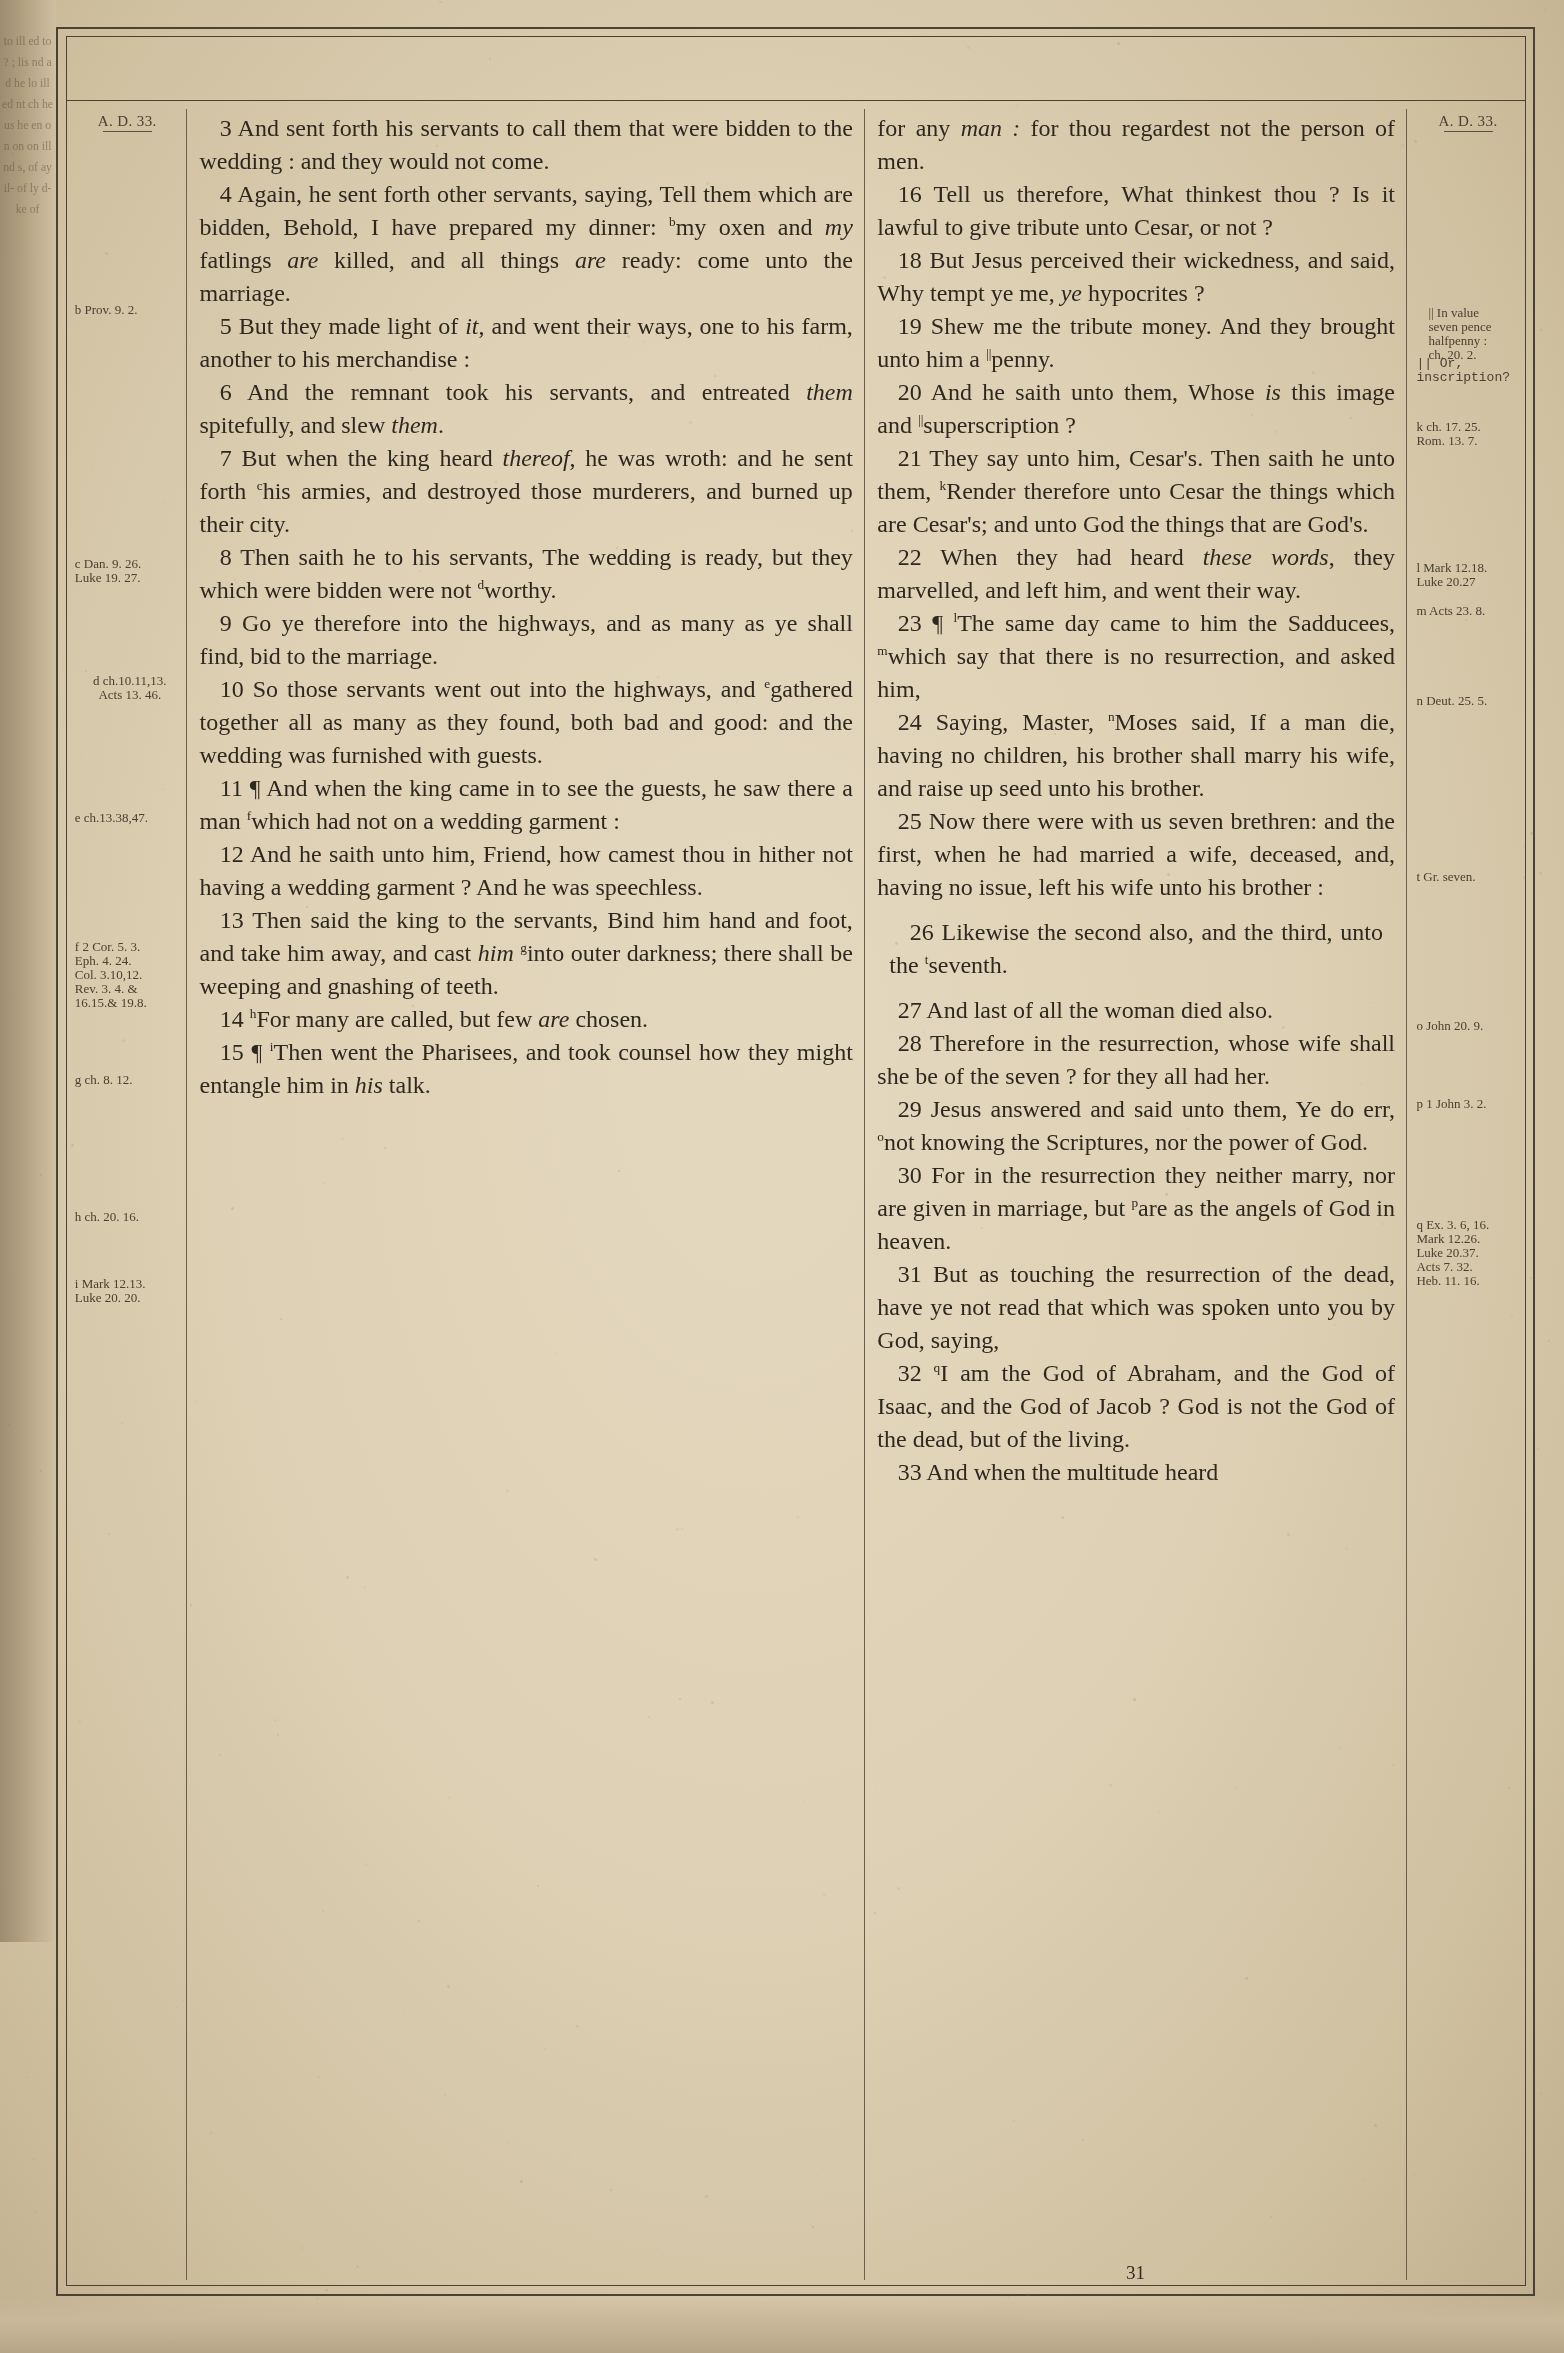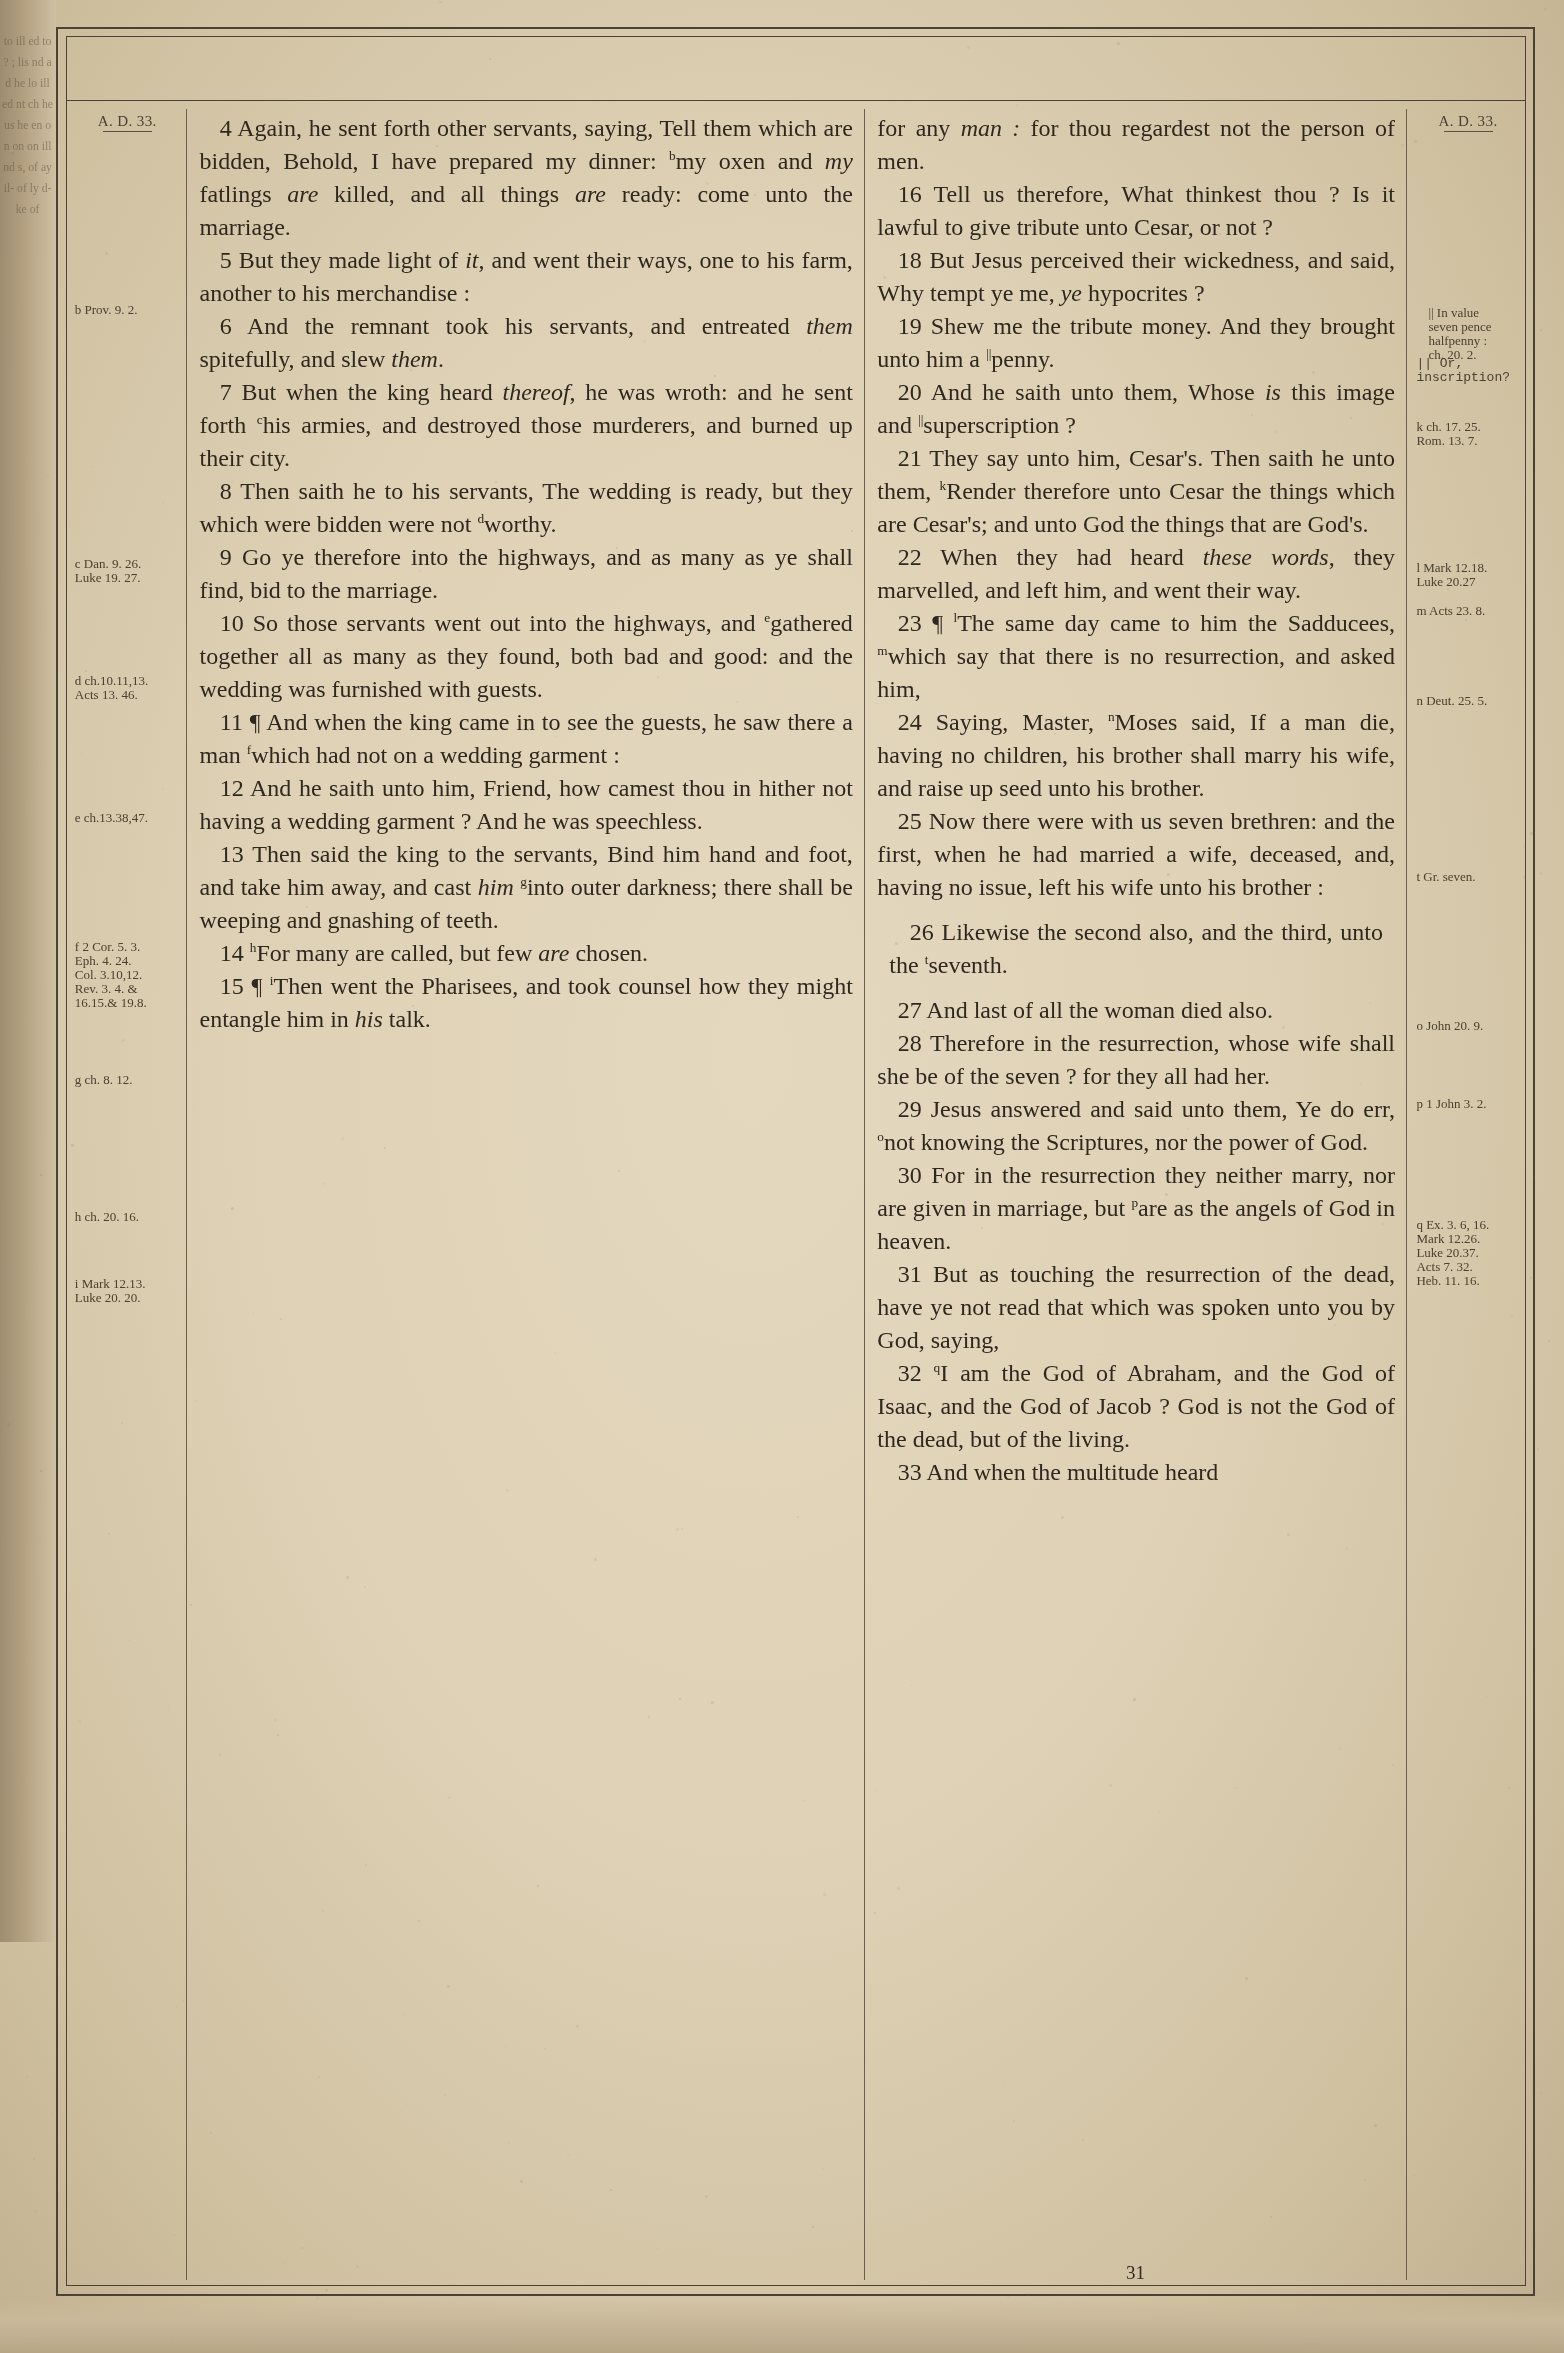--- a/index.html
+++ b/index.html
@@ -194,21 +194,21 @@
       <div class="ad">A. D. 33.</div>
       <div class="ad-rule"></div>
       <div id="notes-left-list">
           <div class="note" style="position: absolute; top: 200px; width: 110px;">
             <span class="ln">b Prov. 9. 2.</span>
           </div>
           <div class="note" style="position: absolute; top: 454px; width: 110px;">
             <span class="ln">c Dan. 9. 26.</span>
             <span class="ln">Luke 19. 27.</span>
           </div>
-          <div class="note" style="position: absolute; top: 571px; width: 110px;">
+          <div class="note" style="position: absolute; top: 571px; width: 110px; text-align: center;">
             <span class="ln">d ch.10.11,13.</span>
             <span class="ln">Acts 13. 46.</span>
           </div>
           <div class="note" style="position: absolute; top: 708px; width: 110px;">
             <span class="ln">e ch.13.38,47.</span>
           </div>
           <div class="note" style="position: absolute; top: 837px; width: 110px;">
             <span class="ln">f 2 Cor. 5. 3.</span>
             <span class="ln">Eph. 4. 24.</span>
             <span class="ln">Col. 3.10,12.</span>
@@ -224,20 +224,21 @@
           <div class="note" style="position: absolute; top: 1174px; width: 110px;">
             <span class="ln">i Mark 12.13.</span>
             <span class="ln">Luke 20. 20.</span>
           </div>
         </div>
     </div>
 
     <div class="rule-v"></div>
 
     <div class="text-col" id="col-left">
+        <div style="text-indent: 20.3px; margin: 0px;"><span class="v"><span class="vn">3 </span><span>And sent forth his servants to call them that were bidden to the wedding : and they would not come.</span></span></div>
         <div style="text-indent: 20.3px; margin: 0px;"><span class="v"><span class="vn">4 </span><span>Again, he sent forth other servants, saying, Tell them which are bidden, Behold, I have prepared my dinner: <sup class="sup">b</sup>my oxen and <i>my</i> fatlings <i>are</i> killed, and all things <i>are</i> ready: come unto the marriage.</span></span></div>
         <div style="text-indent: 20.3px; margin: 0px;"><span class="v"><span class="vn">5 </span><span>But they made light of <i>it</i>, and went their ways, one to his farm, another to his merchandise :</span></span></div>
         <div style="text-indent: 20.3px; margin: 0px;"><span class="v"><span class="vn">6 </span><span>And the remnant took his servants, and entreated <i>them</i> spitefully, and slew <i>them</i>.</span></span></div>
         <div style="text-indent: 20.3px; margin: 0px;"><span class="v"><span class="vn">7 </span><span>But when the king heard <i>thereof</i>, he was wroth: and he sent forth <sup class="sup">c</sup>his armies, and destroyed those murderers, and burned up their city.</span></span></div>
         <div style="text-indent: 20.3px; margin: 0px;"><span class="v"><span class="vn">8 </span><span>Then saith he to his servants, The wedding is ready, but they which were bidden were not <sup class="sup">d</sup>worthy.</span></span></div>
         <div style="text-indent: 20.3px; margin: 0px;"><span class="v"><span class="vn">9 </span><span>Go ye therefore into the highways, and as many as ye shall find, bid to the marriage.</span></span></div>
         <div style="text-indent: 20.3px; margin: 0px;"><span class="v"><span class="vn">10 </span><span>So those servants went out into the highways, and <sup class="sup">e</sup>gathered together all as many as they found, both bad and good: and the wedding was furnished with guests.</span></span></div>
         <div style="text-indent: 20.3px; margin: 0px;"><span class="v"><span class="vn">11 </span><span><span class="para-mark">¶</span> And when the king came in to see the guests, he saw there a man <sup class="sup">f</sup>which had not on a wedding garment :</span></span></div>
         <div style="text-indent: 20.3px; margin: 0px;"><span class="v"><span class="vn">12 </span><span>And he saith unto him, Friend, how camest thou in hither not having a wedding garment ?  And he was speechless.</span></span></div>
         <div style="text-indent: 20.3px; margin: 0px;"><span class="v"><span class="vn">13 </span><span>Then said the king to the servants, Bind him hand and foot, and take him away, and cast <i>him</i> <sup class="sup">g</sup>into outer darkness; there shall be weeping and gnashing of teeth.</span></span></div>

